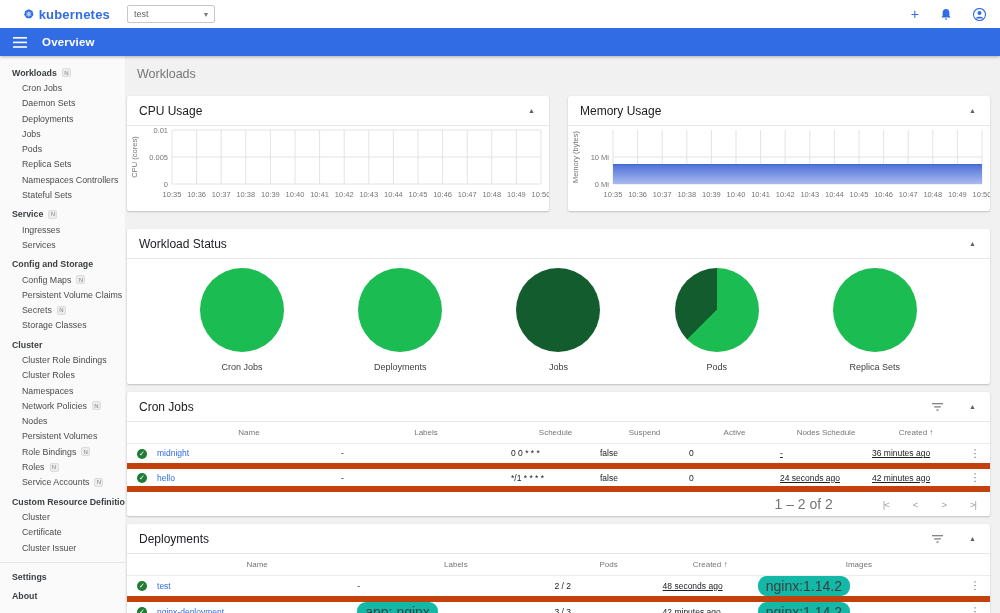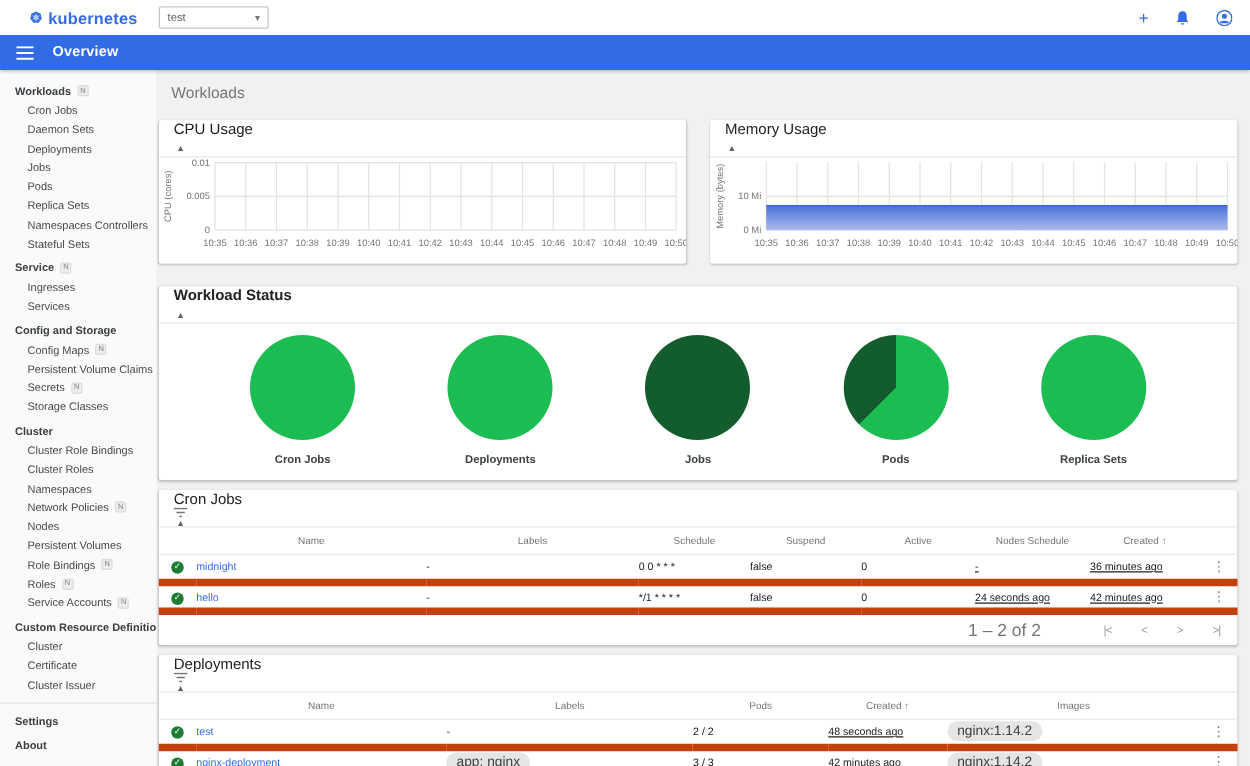--- a/index.html
+++ b/index.html
@@ -41,45 +41,45 @@
                border:1px solid #dcdcdc; border-radius:2px; font-size:6px; color:#808080;
                display:inline-flex; align-items:center; justify-content:center; font-weight:normal; }
   .nav-divider { border-top:1px solid #e4e4e4; margin:7px 0 6px 0; }
 
   
   .main { position:fixed; left:125px; top:56px; width:875px; bottom:0; overflow:hidden;
           padding:7px 10px 0 2px; }
   .page-title { color:#767676; font-size:12.5px; margin:4px 0 0 10px; }
   .card { background:#fff; border-radius:2px;
           box-shadow:0 1px 2px rgba(0,0,0,.2), 0 0 1px rgba(0,0,0,.12); }
-  .card-header { height:30px; display:flex; padding:0 12px;
-                 border-bottom:1px solid #e8e8e8;flex-direction:column; }
+  .card-header { height:30px; display:flex; align-items:center; padding:0 12px;
+                 border-bottom:1px solid #e8e8e8; }
   .card-title { font-size:12px; color:#202124; flex:1; }
   .collapse-icon { color:#616161; font-size:7px; cursor:pointer; padding:2px; }
   .filter-btn { margin-right:24px; cursor:pointer; display:flex; }
 
   .usage-row { display:flex; gap:19px; margin-top:15px; }
   .usage-card { flex:1; height:115px; }
 
-  .status-card { margin-top:18px; height:155px;font-weight:bold; }
+  .status-card { margin-top:18px; height:155px; }
   .pies-row { display:flex; justify-content:space-around; padding:9px 36px 0 36px; }
   .pie-item { display:flex; flex-direction:column; align-items:center; }
   .pie-circle { width:84px; height:84px; border-radius:50%; }
   .pie-label { margin-top:10px; font-size:9px; color:#3c4043; }
 
   .table-card { margin-top:8px; }
   table { width:100%; border-collapse:collapse; table-layout:fixed; }
   th { font-weight:normal; font-size:8px; color:#757575; text-align:center; height:21px;
        border-bottom:1px solid #ebebeb; }
   td { font-size:8.5px; color:#202124; height:23px; border-bottom:6px solid #c2410c; }
   .cell-center { text-align:center; }
   .link { color:#326ce5; cursor:pointer; }
   .underline { text-decoration:underline; }
-  .chip { display:inline-block; background:#e5e5e5; border-radius:9px; padding:2px 8px;
-          font-size:11px; color:#3c4043; }
+  .chip { display:inline-block; background:#14b8a6; border-radius:9px; padding:2px 8px;
+          font-size:14px; color:#3c4043; }
   .status-ok { display:inline-flex; width:10px; height:10px; border-radius:50%; background:#1e7d32;
                color:#fff; font-size:7px; line-height:10px; align-items:center; justify-content:center; }
   .kebab { color:#757575; font-size:11px; cursor:pointer; padding:0 4px; }
   .sort-arrow { color:#757575; font-size:8px; }
   .pagination { height:24px; display:flex; align-items:center; justify-content:flex-end;
                 padding-right:14px; }
   .page-range { color:#757575; font-size:14px; margin-right:26px; }
   .page-btn { color:#9e9e9e; font-size:9.5px; cursor:pointer; margin-left:24px; letter-spacing:-1px; }
 
   .chart-svg text { font-family:"Liberation Sans", sans-serif; }

